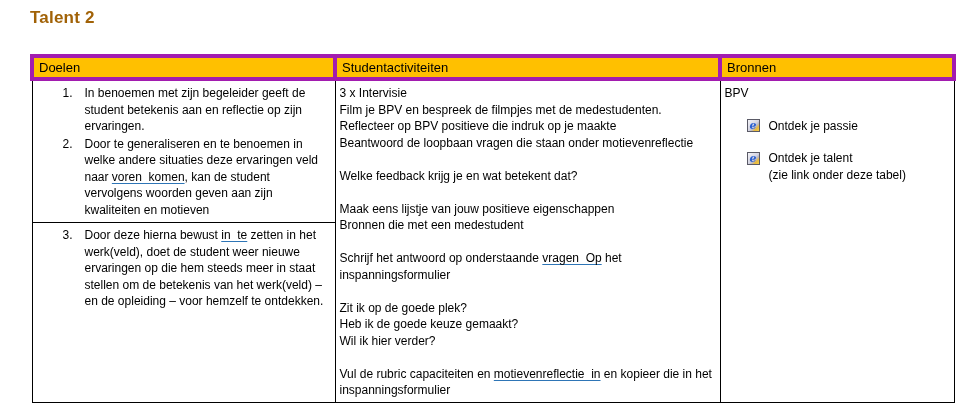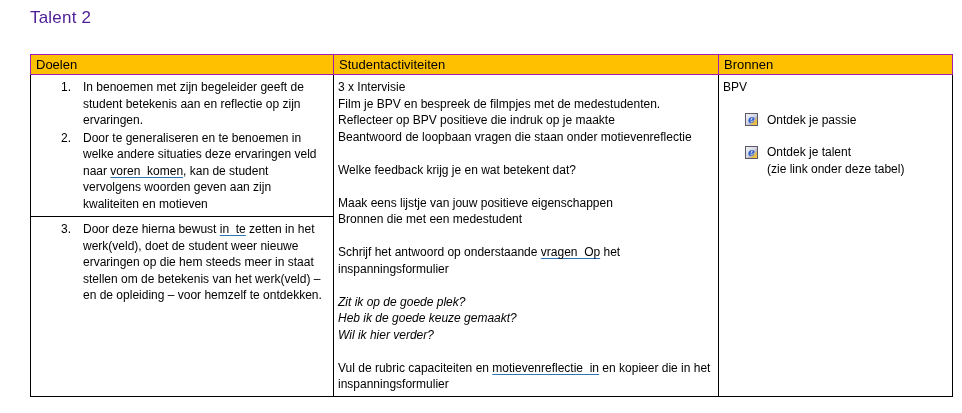--- a/index.html
+++ b/index.html
@@ -11,36 +11,36 @@
     font-family: "Liberation Sans", sans-serif;
     color: #000000;
     overflow: hidden;
   }
   .doc-title {
     position: absolute;
     left: 30px;
     top: 8px;
     margin: 0;
     font-size: 17px;
-    font-weight: 400;
-    color: #4c1d95;
+    font-weight: 700;
+    color: #a16207;
     letter-spacing: 0.2px;
   }
   table.talent-table {
     position: absolute;
     left: 30px;
     top: 54px;
     width: 922px;
     height: 342px;
     border-collapse: collapse;
     table-layout: fixed;
   }
   .talent-table th {
     background: #FFC000;
-    border: 1px solid #a21caf;
+    border: 4px solid #a21caf;
     font-size: 13px;
     font-weight: 400;
     text-align: left;
     padding: 1px 5px;
     height: 17px;
   }
   .talent-table td {
     border: 1px solid #000000;
     vertical-align: top;
     padding: 4px 4px 3px 4px;
@@ -50,21 +50,21 @@
   tr.body-row-1 { height: 142px; }
 
   
   .goal { display: flex; margin-bottom: 1px; }
   .goal .num { width: 22px; margin-left: 26px; flex: none; }
   .goal .txt { flex: 1; padding-right: 2px; }
 
   
   .line { min-height: 16.5px; }
   .blank { height: 16.5px; }
-  .italic { font-style: italic; }
+  .italic { }
 
   
   .gul {
     text-decoration: underline;
     text-decoration-color: #2E75B6;
     text-decoration-thickness: 1px;
     text-underline-offset: 2px;
     white-space: pre;
     text-align: right;
   }

